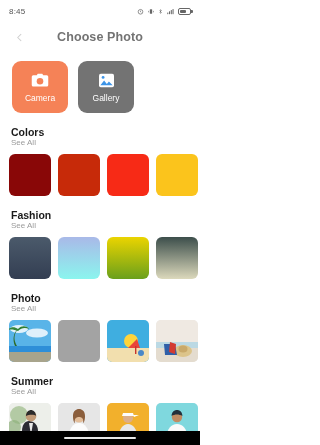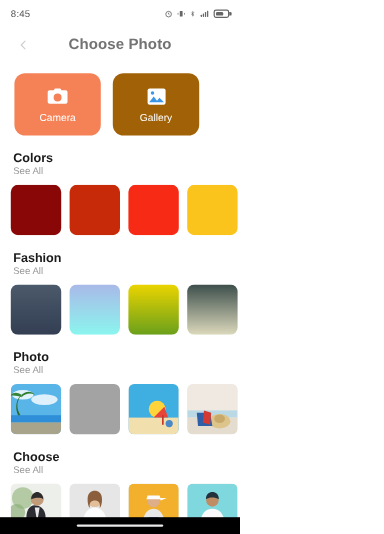--- a/index.html
+++ b/index.html
@@ -42,21 +42,21 @@
   .backbtn svg { display:block; }
   .appbar-title {
     position:absolute; left:0; right:0; text-align:center;
     font-size:12.5px; font-weight:bold; color:#737373;
     letter-spacing:.1px; pointer-events:none;
   }
 
   
   .actions { display:flex; gap:10px; padding:9px 12px 0 12px; }
   .actbtn {
-    width:72px; height:52px; border-radius:9px;
+    width:56px; height:52px; border-radius:9px;
     display:flex; flex-direction:column; align-items:center;
     justify-content:center; gap:3px; cursor:pointer;
   }
   .actbtn .ic { width:20px; height:18px; display:flex; align-items:center; justify-content:center; }
   .actbtn .lbl { font-size:8.5px; color:#fff; }
 
   
   .section { margin-top:13px; }
   .sec-head {
     display:flex; align-items:baseline; justify-content:space-between;
@@ -139,21 +139,21 @@
   <div class="actions">
     <div class="actbtn" style="background:#F58257">
       <span class="ic">
         <svg width="18" height="15" viewBox="0 0 24 20" fill="#fff">
           <path d="M9 1h6l1.3 2H21a2 2 0 0 1 2 2v11a2 2 0 0 1-2 2H3a2 2 0 0 1-2-2V5a2 2 0 0 1 2-2h4.7L9 1z"></path>
           <circle cx="12" cy="11" r="4.4" fill="#F58257"></circle>
         </svg>
       </span>
       <span class="lbl">Camera</span>
     </div>
-    <div class="actbtn" style="background:#a16207">
+    <div class="actbtn" style="background:#737373">
       <span class="ic">
         <svg width="17" height="15" viewBox="0 0 24 22" fill="#fff">
           <rect x="1" y="1" width="22" height="20" rx="2.6"></rect>
           <path d="M3 18l5.5-7 4 5 3-3.5L21 18z" fill="#3D95E8"></path>
           <circle cx="7" cy="6.5" r="2.1" fill="#3D95E8"></circle>
         </svg>
       </span>
       <span class="lbl">Gallery</span>
     </div>
   </div>
@@ -226,21 +226,21 @@
           <path d="M8 24h11l2 11H9z" fill="#2F5FA8"></path>
           <path d="M14 22l6 2-1 10-6-2z" fill="#D33B32"></path>
         </svg>
       </div>
 
     </div>
   </div>
 
   <div class="section">
     <div class="sec-head">
-      <span class="sec-title">Choose</span>
+      <span class="sec-title">Summer</span>
       <span class="sec-more">See All</span>
     </div>
     <div class="rail">
       <div class="thumb">
         <svg viewBox="0 0 42 42" preserveAspectRatio="none">
           <rect width="42" height="42" fill="#EDEFEA"></rect>
           <circle cx="10" cy="12" r="9" fill="#9FBE8C" opacity=".75"></circle>
           <circle cx="5" cy="24" r="7" fill="#8FB07C" opacity=".7"></circle>
           <path d="M20 18c5 0 9 4 9 10v14H13V28c0-6 3-10 7-10z" fill="#2C2C33"></path>
           <circle cx="22" cy="13" r="5.4" fill="#C29B78"></circle>

